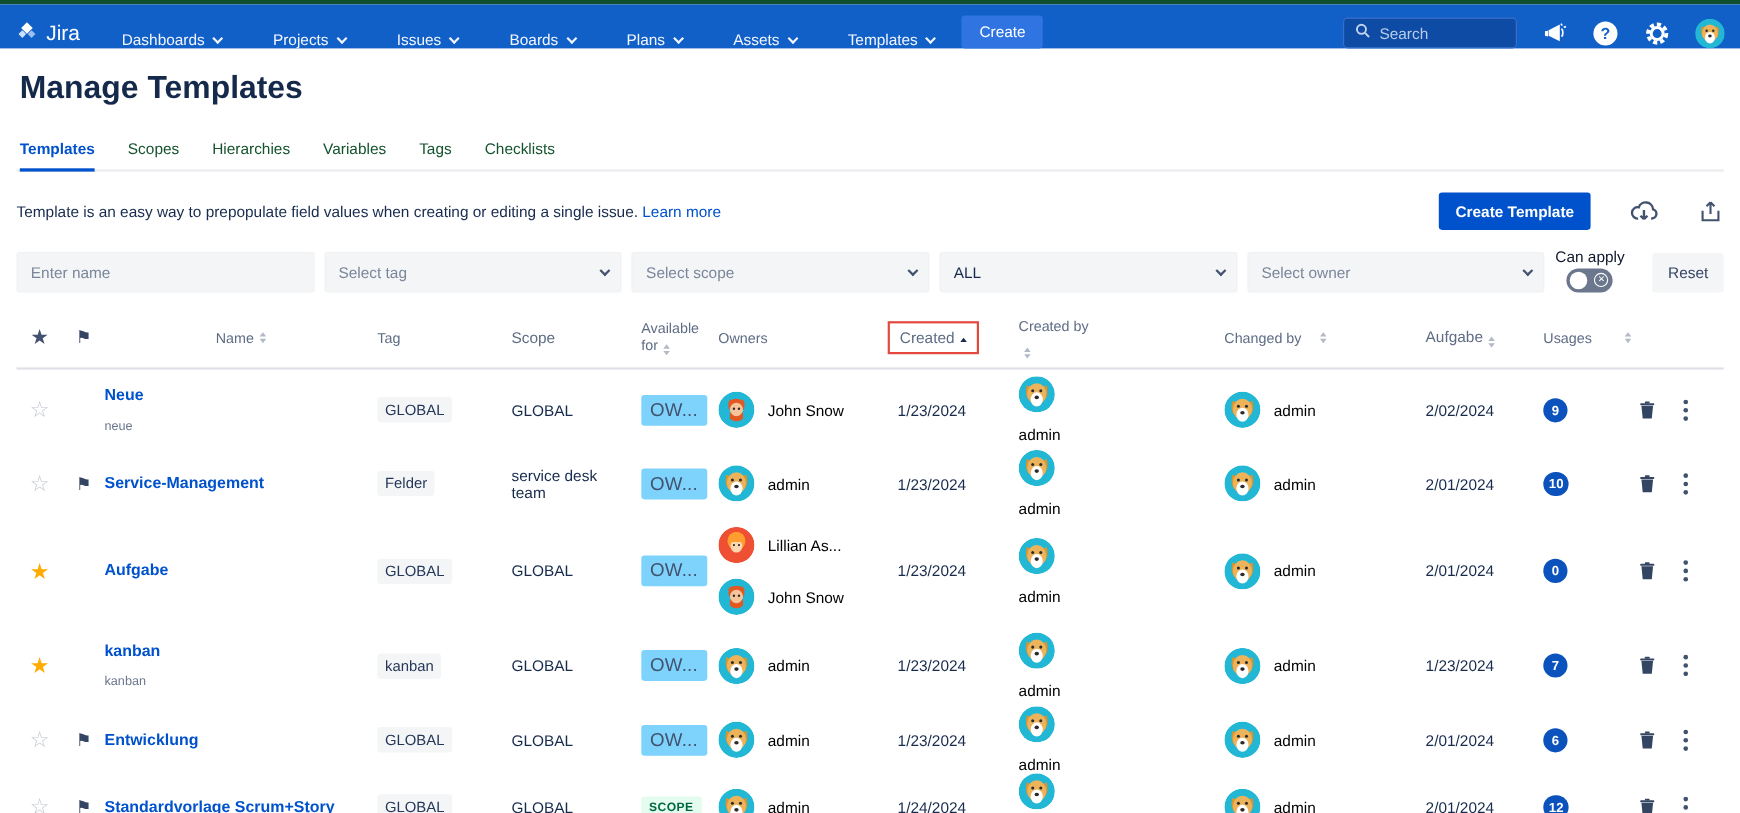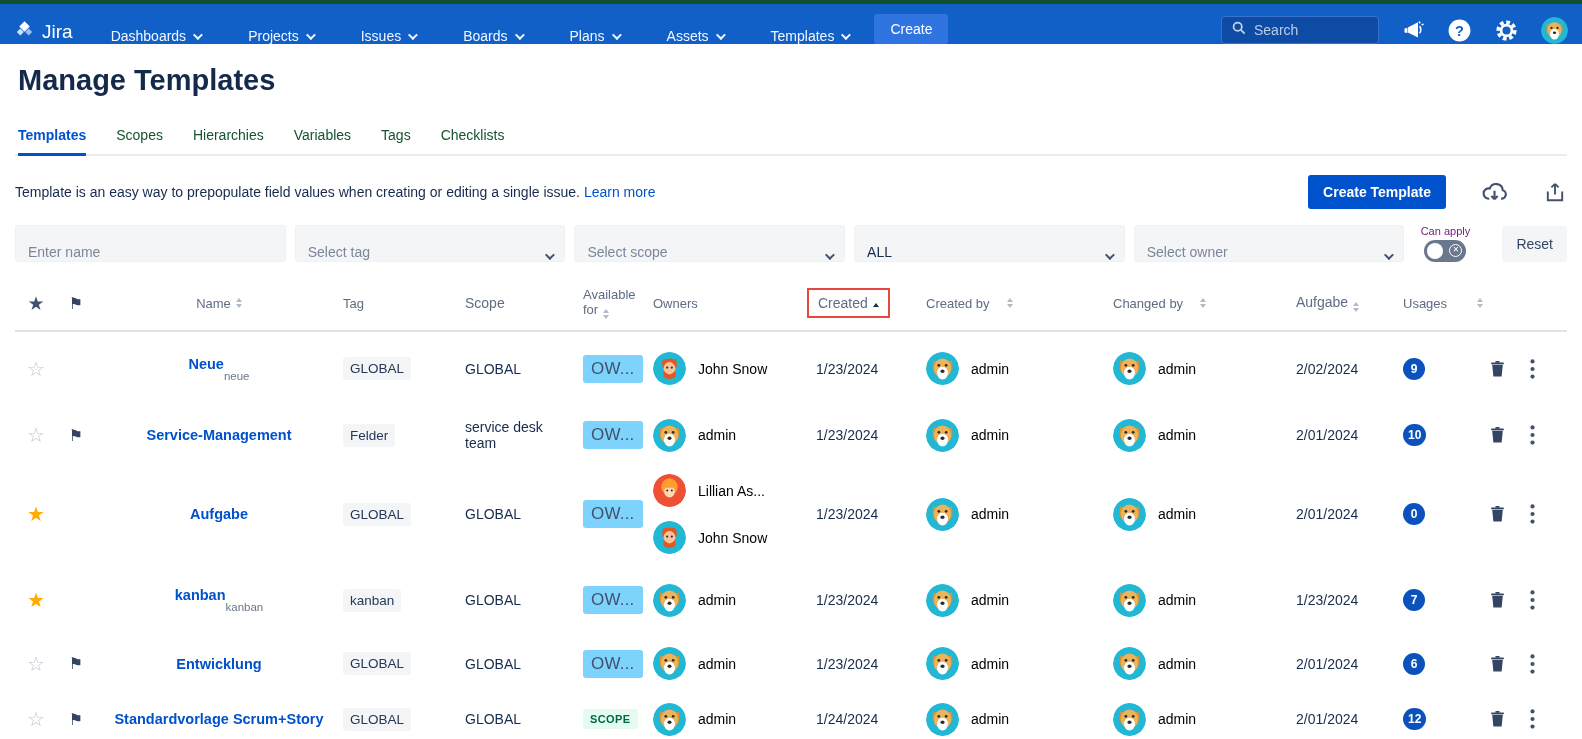--- a/index.html
+++ b/index.html
@@ -39,47 +39,47 @@
   .intro-row { display:flex; align-items:center; margin-top:19px; }
   .intro { font-size:14px; color:#172B4D; }
   .intro a { color:#0052CC; text-decoration:none; cursor:pointer; }
   .intro-actions { margin-left:auto; display:flex; align-items:center; gap:35px; }
   .btn-primary { background:#0052CC; color:#fff; border:none; border-radius:3px; font-size:14px;
           font-weight:600; padding:9px 15px; cursor:pointer; }
 
   
   .filters { display:flex; align-items:flex-end; gap:9px; margin-top:16px; }
   .f-field { flex:1; height:37px; background:#F4F5F7; border:1px solid #F0F1F3; border-radius:3px;
-          display:flex; align-items:flex-end; padding:1px 12px; font-size:14px; color:#7A869A; cursor:pointer; }
+          display:flex; align-items:center; padding:1px 12px; font-size:14px; color:#7A869A; cursor:pointer; }
   .f-field input { border:none; background:transparent; outline:none; font-size:14px; width:100%; color:#172B4D; }
   .f-field input::placeholder { color:#7A869A; }
   .f-field .chev { border-color:#42526E; margin-left:auto; }
   .f-field.value { color:#172B4D; }
   .can-apply { display:flex; flex-direction:column; align-items:center; gap:3px; width:64px; }
-  .can-apply-label { font-size:11px; color:#701a75; }
+  .can-apply-label { font-size:14px; color:#0f172a; }
   .toggle { width:42px; height:22px; background:#6B778C; border-radius:12px; position:relative; cursor:pointer; }
   .toggle .knob { position:absolute; left:3px; top:3px; width:16px; height:16px; background:#fff; border-radius:50%; }
   .toggle .off-x { position:absolute; right:4px; top:4px; width:13px; height:13px; border:1.6px solid #fff;
           border-radius:50%; color:#fff; font-size:8px; line-height:10px; text-align:center; font-weight:700; }
   .btn-reset { background:#F4F5F7; color:#344563; border:none; border-radius:3px; font-size:14px;
           padding:10px 14px; cursor:pointer; margin-left:16px; }
 
   
   .thead { display:flex; align-items:center; min-height:56px; border-bottom:2px solid #DFE1E6;
           margin-top:14px; font-size:13px; color:#5E6C84; }
   .trow { display:flex; align-items:center; }
   .c-star { width:42px; display:flex; justify-content:center; }
   .c-flag { width:38px; display:flex; justify-content:center; }
-  .c-name { width:248px; display:flex; flex-direction:row; justify-content:center; }
+  .c-name { width:248px; display:flex; flex-direction:column; justify-content:center; }
   .c-tag { width:122px; }
   .c-scope { width:118px; font-size:14px; }
   .c-avail { width:70px; }
   .c-owners { width:163px; display:flex; flex-direction:column; gap:14px; }
   .c-created { width:110px; font-size:14px; }
-  .c-createdby { width:187px; display:flex; align-items:center; gap:12px; }
+  .c-createdby { width:187px; display:flex; align-items:flex-start; gap:12px;flex-direction:column; }
   .c-changedby { width:183px; display:flex; align-items:center; gap:12px; }
   .c-changed { width:107px; font-size:14px; }
   .c-usages { width:64px; }
   .c-actions { flex:1; display:flex; justify-content:flex-end; align-items:center; gap:24px; padding-right:32px; }
 
   .hdr-star { color:#42526E; font-size:19px; cursor:pointer; }
   .hdr-flag { color:#344563; font-size:16px; cursor:pointer; }
   .sort { display:inline-flex; flex-direction:column; gap:2px; margin-left:5px; vertical-align:1px; }
   .sort i { display:block; width:0; height:0; border-left:3.5px solid transparent; border-right:3.5px solid transparent; }
   .sort .up { border-bottom:4.5px solid #B3BAC5; }

